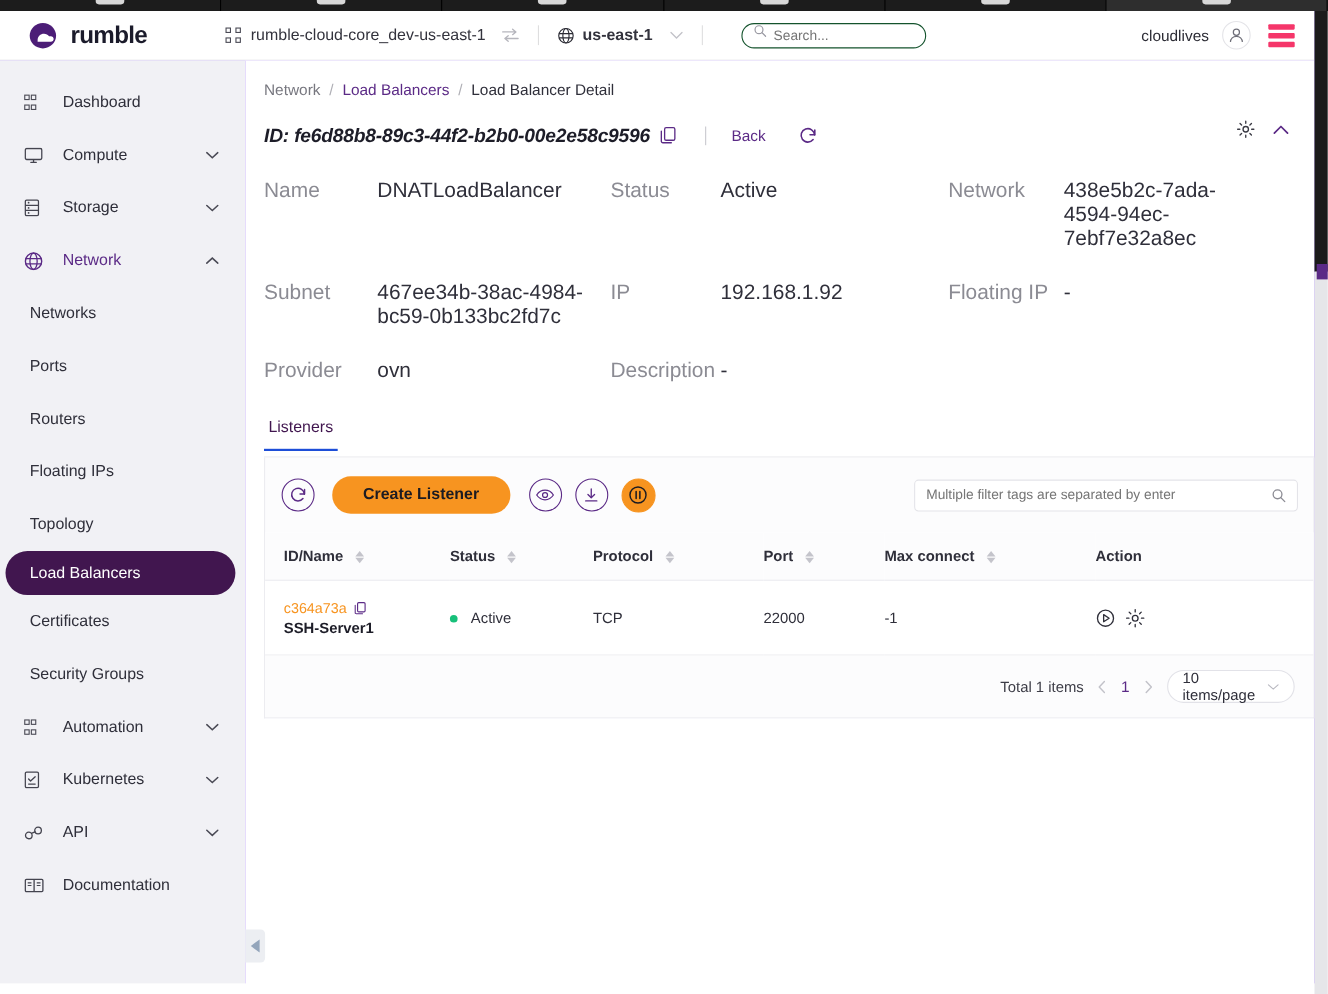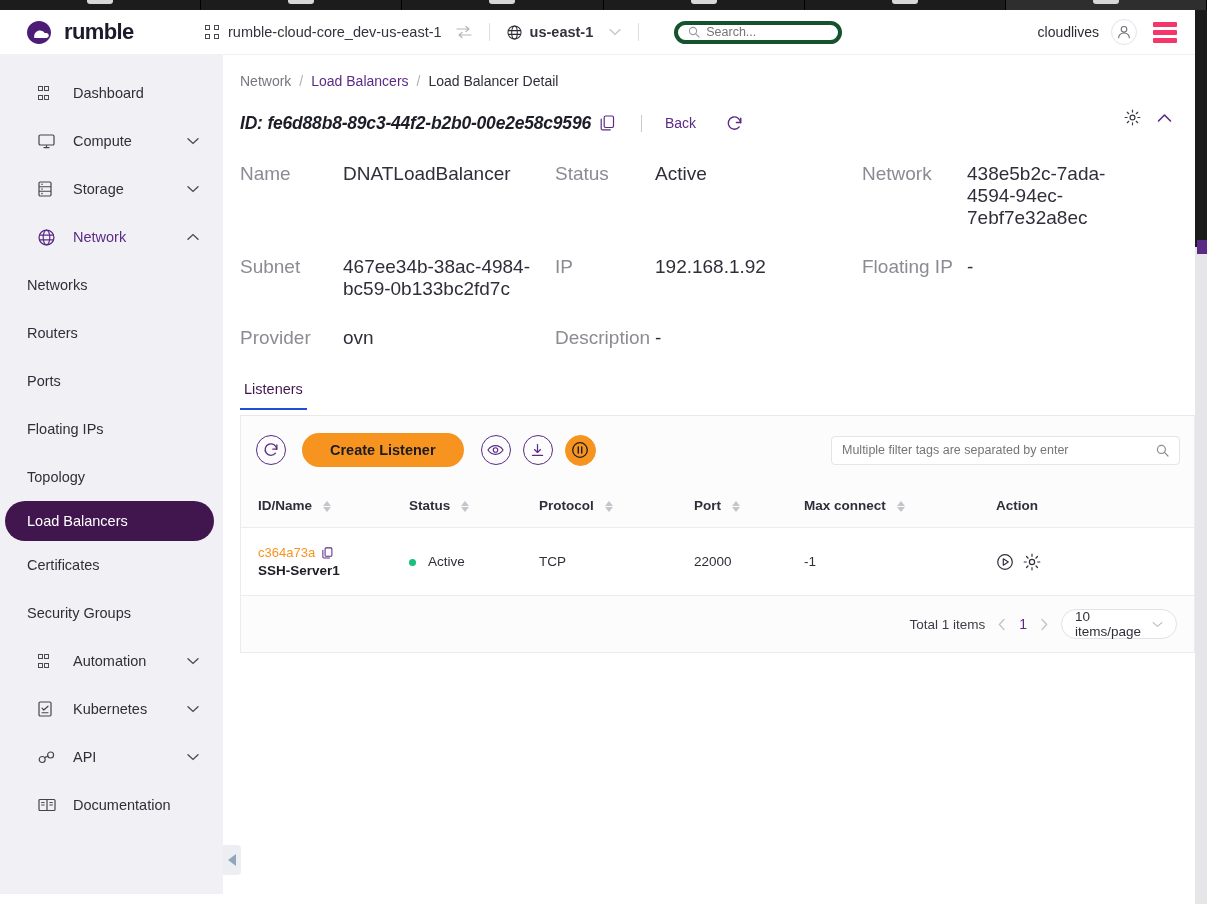--- a/index.html
+++ b/index.html
@@ -66,42 +66,42 @@
   .grid-icon i:nth-child(4){right:0;bottom:0;}
   #project-name { font-size: 14.5px; color: #33333d; }
   #switch-icon { margin-left: 14px; color: #b6b6bd; font-size: 15px; }
   .vdiv { width: 1px; height: 18px; background: #dededf; margin: 0 17px; }
   #region-pill { display: flex; align-items: center; font-weight: bold; }
   #globe-icon { font-size: 15px; color: #2c2c35; margin-right: 8px; }
   #region-name { font-size: 14.5px; color: #33333d; }
   #region-caret { margin-left: 16px; color: #c2c2c8; font-size: 11px; }
 
   #search-box {
-    margin-left: 18px; width: 168px; height: 23px; border: 4px solid #14532d;
-    border-radius: 12px; display: flex; align-items: center; padding: 0 10px;
+    margin-left: 18px; width: 168px; height: 23px; border: 1px solid #14532d;
+    border-radius: 12px; display: flex; padding: 0 10px;
   }
   #search-box .mag { font-size: 11px; color: #9a9aa3; margin-right: 6px; }
   #search-input {
     border: none; outline: none; font-size: 12.5px; color: #9a9aa3;
     font-family: "Liberation Sans", sans-serif; background: transparent; width: 130px;
   }
 
   #header-right { margin-left: auto; display: flex; align-items: center; margin-right: 18px; }
   #user-name { font-size: 14px; color: #2c2c35; margin-right: 12px; }
   #avatar-icon { width: 26px; height: 26px; border-radius: 50%; border: 1px solid #e4e4e8; display:flex; align-items:center; justify-content:center; }
   #hamburger { margin-left: 16px; width: 24px; display: flex; flex-direction: column; gap: 3px; }
   #hamburger span { display: block; height: 5px; background: #f5366a; border-radius: 1px; }
 
   
   #sidebar {
     position: absolute; top: 45px; left: 0; width: 223px; height: 849px;
     background: #f1f1f5; padding-top: 14px; overflow: hidden;
   }
   .nav-item {
-    height: 48px; display: flex; align-items: center; padding-left: 38px;
+    height: 48px; display: flex; align-items: center; padding-left: 22px;
     font-size: 14.5px; color: #2f2f3a; cursor: pointer; position: relative;
   }
   .nav-item .ni-icon { width: 20px; margin-right: 15px; display:flex; align-items:center; color:#44444f; }
   .nav-item .ni-caret { position: absolute; right: 24px; color: #4a4a55; font-size: 11px; }
   .nav-item.active-group { color: #5b2a86; }
   .nav-item.active-group .ni-icon { color: #5b2a86; }
   .nav-sub {
     height: 48px; display: flex; align-items: center; padding-left: 27px;
     font-size: 14.5px; color: #2f2f3a; cursor: pointer;
   }
@@ -367,24 +367,24 @@
         <svg width="12" height="8" viewBox="0 0 12 8">
             <path d="M1 6.2L6 1.6L11 6.2" stroke="#4a4a55" stroke-width="1.4" fill="none" stroke-linecap="round"></path>
           </svg>
       </span>
     </div>
 
     <div class="nav-sub">
       <span>Networks</span>
     </div>
     <div class="nav-sub">
+      <span>Ports</span>
+    </div>
+    <div class="nav-sub">
       <span>Routers</span>
-    </div>
-    <div class="nav-sub">
-      <span>Ports</span>
     </div>
     <div class="nav-sub">
       <span>Floating IPs</span>
     </div>
     <div class="nav-sub">
       <span>Topology</span>
     </div>
     <div class="nav-sub selected">
       <span>Load Balancers</span>
     </div>

